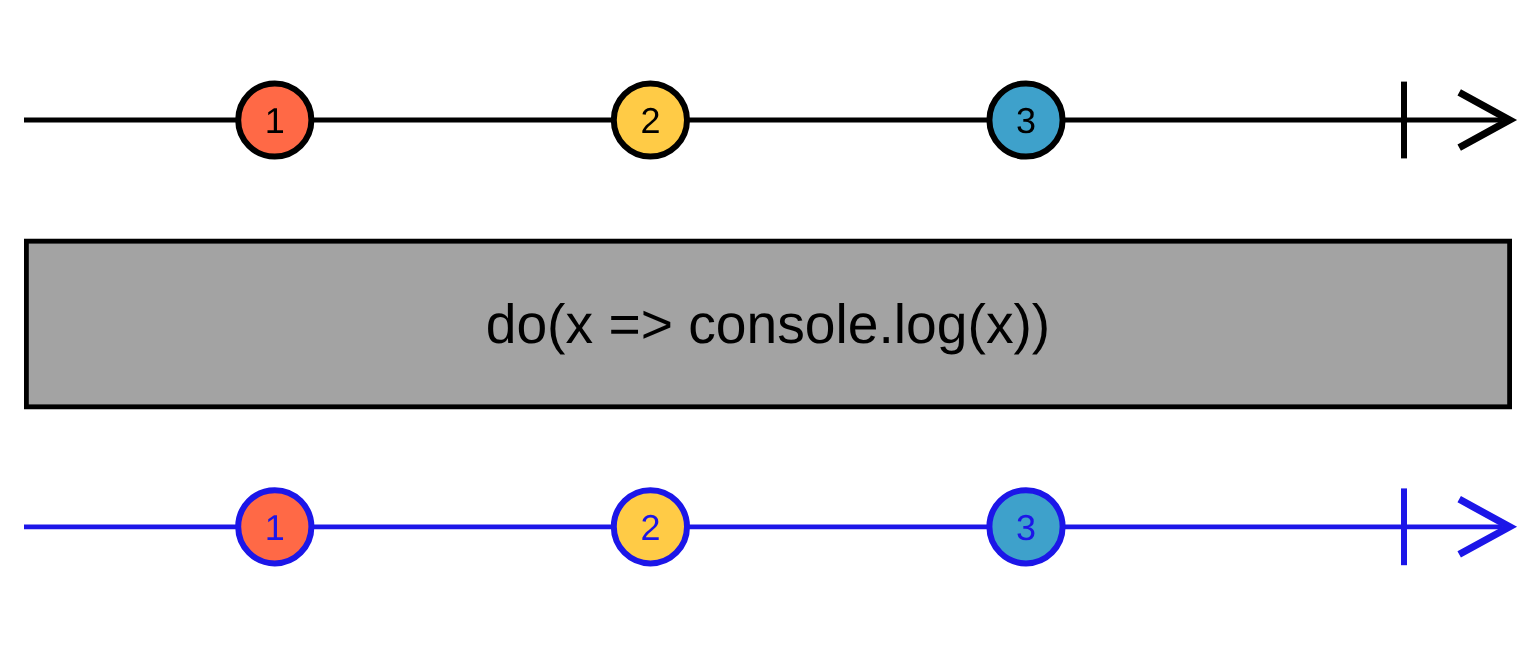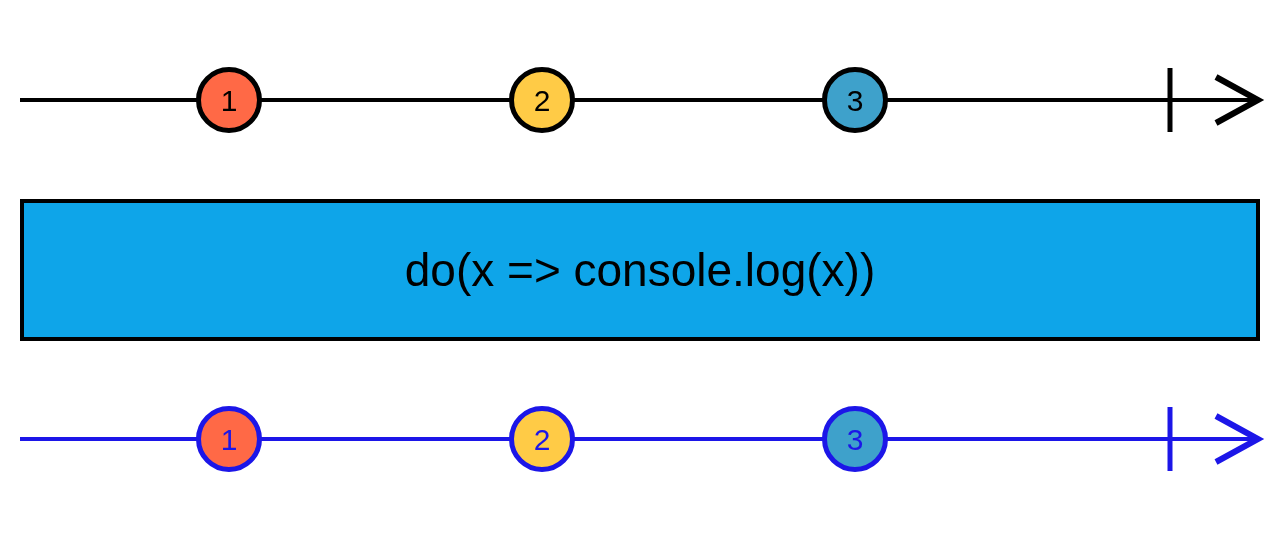--- a/index.html
+++ b/index.html
@@ -28,21 +28,21 @@
     font-weight: 400;
   }
   .operator-box {
     position: absolute;
     left: 20px;
     top: 199px;
     width: 1240px;
     height: 142px;
     box-sizing: border-box;
     border: 4px solid #000000;
-    background: #0ea5e9;
+    background: #a3a3a3;
     display: flex;
     align-items: center;
     justify-content: center;
   }
   .operator-label {
     font-family: "Liberation Sans", sans-serif;
     font-size: 46px;
     color: #000000;
     white-space: nowrap;
   }

